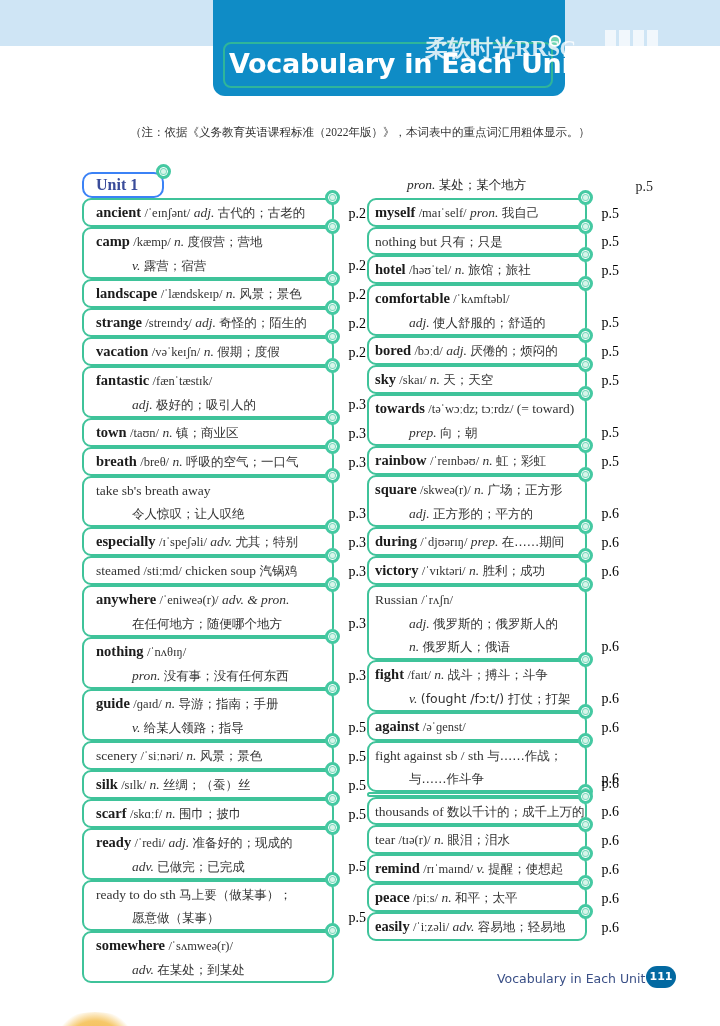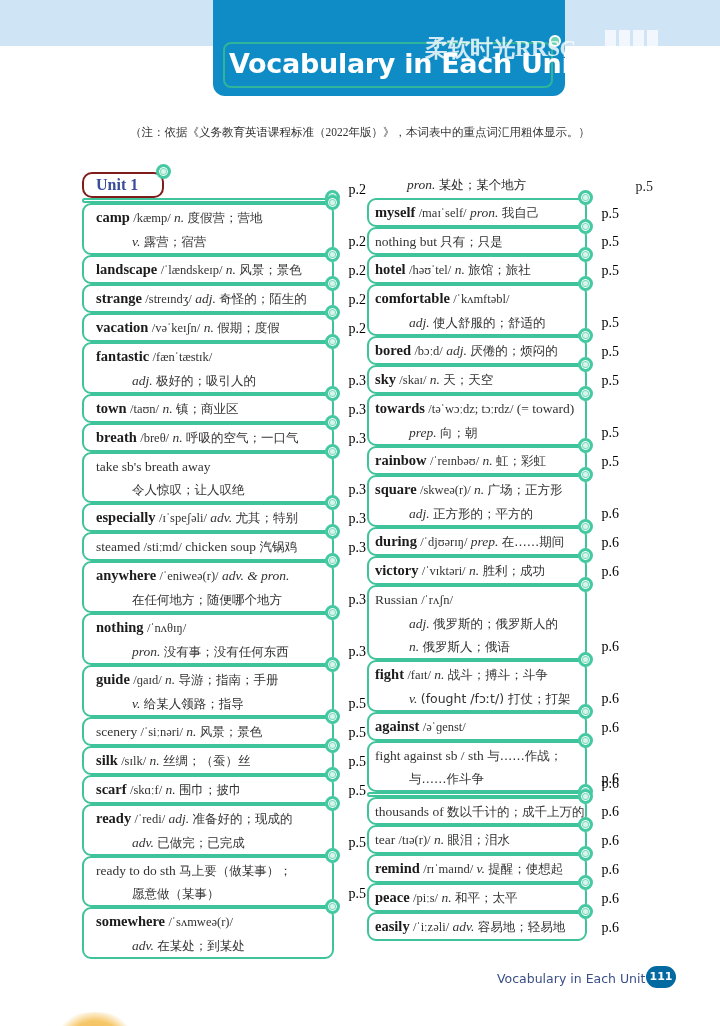--- a/index.html
+++ b/index.html
@@ -14,21 +14,21 @@
   .watermark { position: absolute; left: 425px; top: 33px; font-family: Liberation Serif, serif; font-size: 23px; font-weight: bold; color: rgba(255,255,255,0.82); white-space: nowrap; letter-spacing: -0.5px; }
   .watermark-logo { position: absolute; left: 605px; top: 30px; width: 60px; height: 22px; }
   .watermark-logo span { display: inline-block; width: 11px; height: 20px; margin-right: 3px; background: rgba(255,255,255,0.7); }
 
   .note { position: absolute; left: 130px; top: 125px; width: 520px; font-size: 11.5px; color: #333; white-space: nowrap; }
 
   .col { position: absolute; top: 172px; }
   .col-left { left: 82px; width: 292px; }
   .col-right { left: 367px; width: 290px; }
 
-  .unit-tab { position: relative; display: inline-block; height: 26px; padding: 0 24px 0 12px; border: 2px solid #7f1d1d; border-radius: 10px; margin-bottom: 0; }
+  .unit-tab { position: relative; display: inline-block; height: 26px; padding: 0 24px 0 12px; border: 2px solid #3b82f6; border-radius: 10px; margin-bottom: 0; }
   .unit-tab span { font-size: 16px; font-weight: bold; color: #3a4c9a; line-height: 22px; }
   .unit-tab .node { position: absolute; right: -9px; top: -10px; }
 
   .entry { position: relative; border: 2px solid #3fc39a; border-radius: 9px; padding: 1px 10px 0 12px; width: 252px; margin-bottom: 0; background: #fff; }
   .col-right .entry { width: 220px; padding-left: 6px; }
   .entry .line { font-size: 13.5px; line-height: 23px; white-space: nowrap; color: #333; }
   .entry .line.indent { padding-left: 36px; }
   .col-right .entry .line.indent { padding-left: 34px; }
   .entry .hw { font-weight: bold; color: #1c1c1c; font-size: 14.5px; }
   .entry .ipa { font-size: 12.5px; color: #333; }
@@ -64,20 +64,21 @@
 
 <div class="note">（注：依据《义务教育英语课程标准（2022年版）》，本词表中的重点词汇用粗体显示。）</div>
 
 <div class="col col-left">
   <div class="unit-tab">
     <span>Unit 1</span>
     <div class="node"></div>
   </div>
   <div id="left-list">
       <div class="entry">
+        <div class="line"><span class="hw">ancient</span> <span class="ipa">/ˈeɪnʃənt/</span> <span class="pos">adj.</span> <span class="zh">古代的；古老的</span> </div>
         <span class="page">p.2</span>
         <div class="node"></div>
       </div>
       <div class="entry">
         <div class="line"><span class="hw">camp</span> <span class="ipa">/kæmp/</span> <span class="pos">n.</span> <span class="zh">度假营；营地</span> </div>
         <div class="line indent"><span class="pos">v.</span> <span class="zh">露营；宿营</span> </div>
         <span class="page">p.2</span>
         <div class="node"></div>
       </div>
       <div class="entry">

